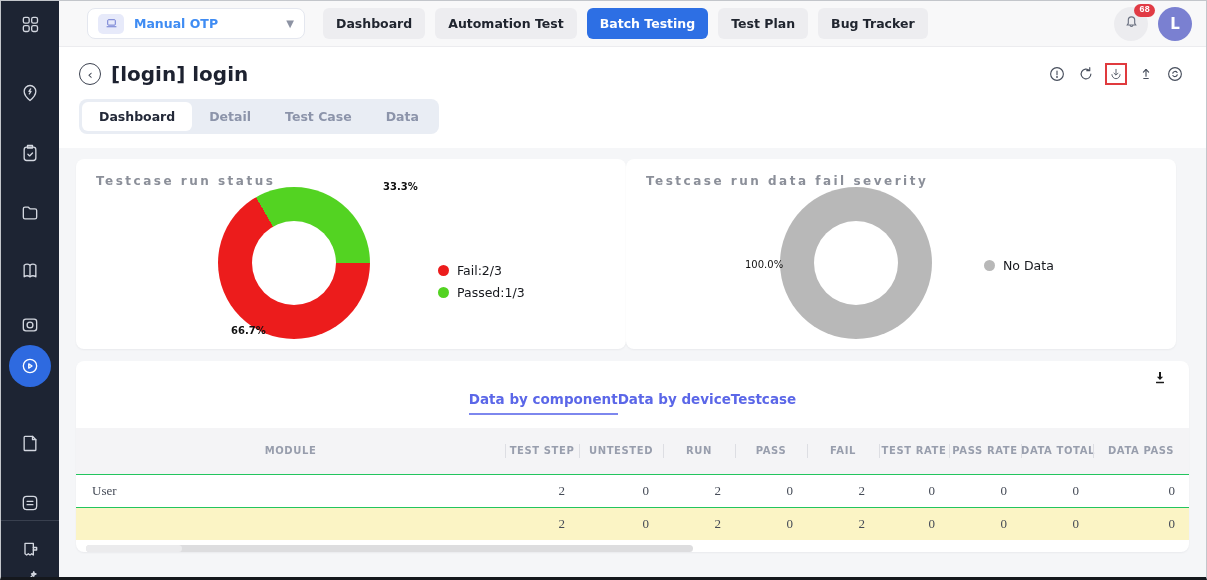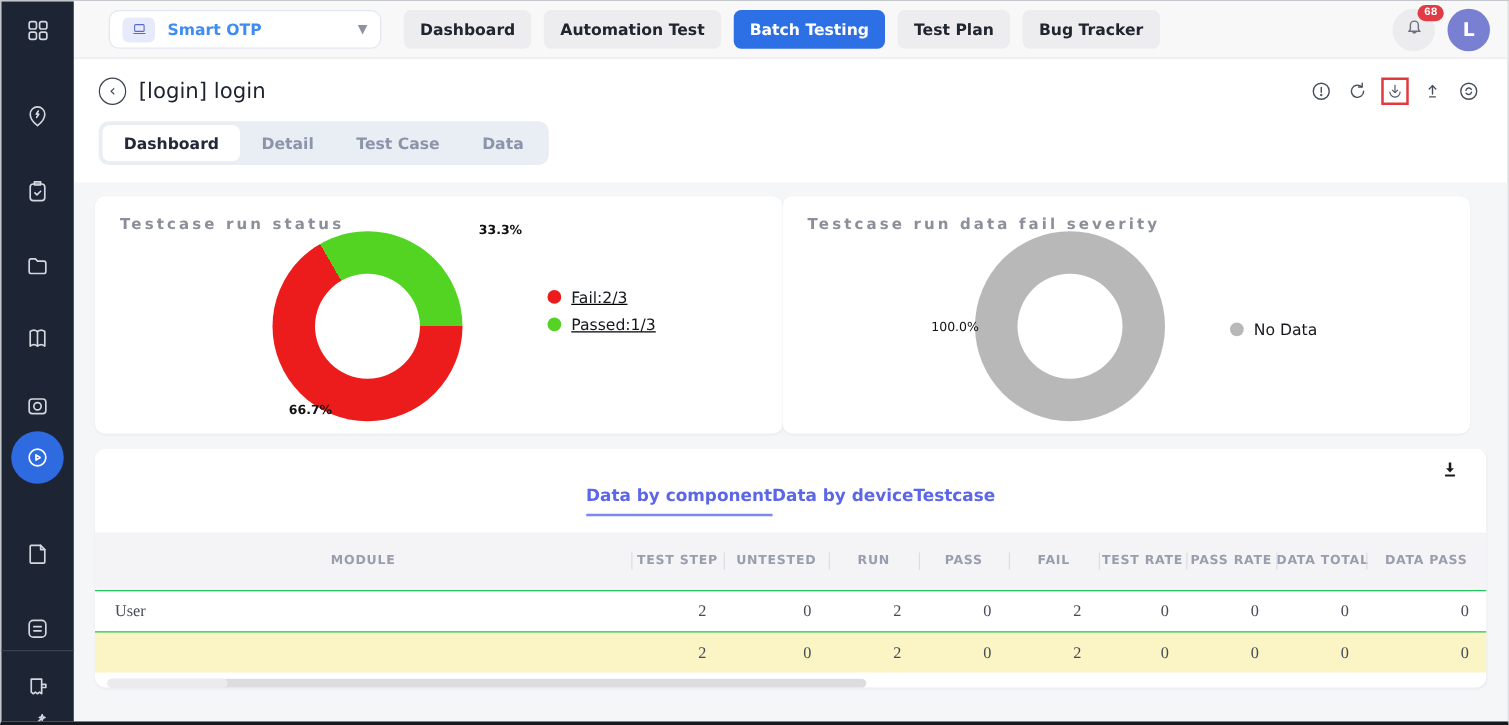--- a/index.html
+++ b/index.html
@@ -29,21 +29,21 @@
   .nav-btn.active { background:#2d6fe4; color:#fff; }
   .topbar-spacer { flex:1; }
   .bell-wrap { position:relative; width:34px; height:34px; background:#ececef; border-radius:50%; display:flex; align-items:center; justify-content:center; cursor:pointer; margin-right:10px; }
   .bell-wrap svg { stroke:#6a7080; fill:none; stroke-width:1.6; }
   .badge { position:absolute; top:-3px; right:-7px; background:#e13b45; color:#fff; font-size:9px; font-weight:bold; border-radius:9px; padding:2px 5px; line-height:1;font-family:Liberation Mono, monospace; }
   .avatar { width:34px; height:34px; border-radius:50%; background:#7a80d1; color:#fff; font-size:15px; font-weight:bold; display:flex; align-items:center; justify-content:center; cursor:pointer; }
 
   
   .title-row { display:flex; align-items:center; padding:15px 20px 0 20px; }
   .back-btn { width:22px; height:22px; border:1.6px solid #3c4250; border-radius:50%; color:#3c4250; font-size:13px; display:flex; align-items:center; justify-content:center; cursor:pointer; margin-right:10px; background:#fff; }
-  .page-title { font-size:17px; font-weight:normal; color:#1d2230; }
+  .page-title { font-size:20px; font-weight:bold; color:#1d2230; }
   .title-actions { margin-left:auto; display:flex; align-items:center; gap:7px; }
   .act-icon { width:22px; height:22px; display:flex; align-items:center; justify-content:center; cursor:pointer; }
   .act-icon svg { stroke:#474e5c; fill:none; stroke-width:1.5; stroke-linecap:round; stroke-linejoin:round; }
   .act-highlight { border:2px solid #e03a3e; padding:3px 2px; margin:0 1px; }
 
   
   .tabs-row { padding:13px 0 0 20px; }
   .tab-group { display:inline-flex; background:#e9edf4; border-radius:8px; padding:3px; }
   .ptab { padding:7px 17px; font-size:12.5px; color:#8c94aa; font-weight:bold; border-radius:6px; cursor:pointer; }
   .ptab.active { background:#fff; color:#232938; }
@@ -160,21 +160,21 @@
   <div class="main">
 
     <header class="topbar">
       <div class="proj-select">
         <span class="proj-ico">
           <svg width="15" height="13" viewBox="0 0 24 24">
               <rect x="5" y="5" width="14" height="10" rx="1.5"></rect>
               <path d="M3 18h18"></path>
             </svg>
         </span>
-        <span class="proj-label">Smart OTP</span>
+        <span class="proj-label">Manual OTP</span>
         <span class="proj-chev">▼</span>
       </div>
       <nav class="nav">
         <button class="nav-btn">Dashboard</button>
         <button class="nav-btn">Automation Test</button>
         <button class="nav-btn active">Batch Testing</button>
         <button class="nav-btn">Test Plan</button>
         <button class="nav-btn">Bug Tracker</button>
       </nav>
       <div class="topbar-spacer"></div>
@@ -241,21 +241,21 @@
     </div>
 
     <section class="gray">
       <div class="charts-row">
 
         <div class="card chart-card">
           <div class="chart-title">Testcase run status</div>
           <div class="donut" style="left: 142px; top: 28px; background: conic-gradient(from -30deg, rgb(83, 211, 34) 0deg, rgb(83, 211, 34) 119.88deg, rgb(236, 28, 28) 119.88deg, rgb(236, 28, 28) 360deg);"></div>
           <span class="pct-label" style="left:307px; top:22px;">33.3%</span>
           <span class="pct-label" style="left:155px; top:166px;">66.7%</span>
-          <div class="legend" style="left:362px; top:73px;text-decoration:underline;">
+          <div class="legend" style="left:362px; top:104px;">
             <div class="legend-item">
               <span class="legend-dot" style="background:#ec1c1c"></span>
               <span class="legend-label">Fail:2/3</span>
             </div>
             <div class="legend-item">
               <span class="legend-dot" style="background:#53d322"></span>
               <span class="legend-label">Passed:1/3</span>
             </div>
           </div>
         </div>

